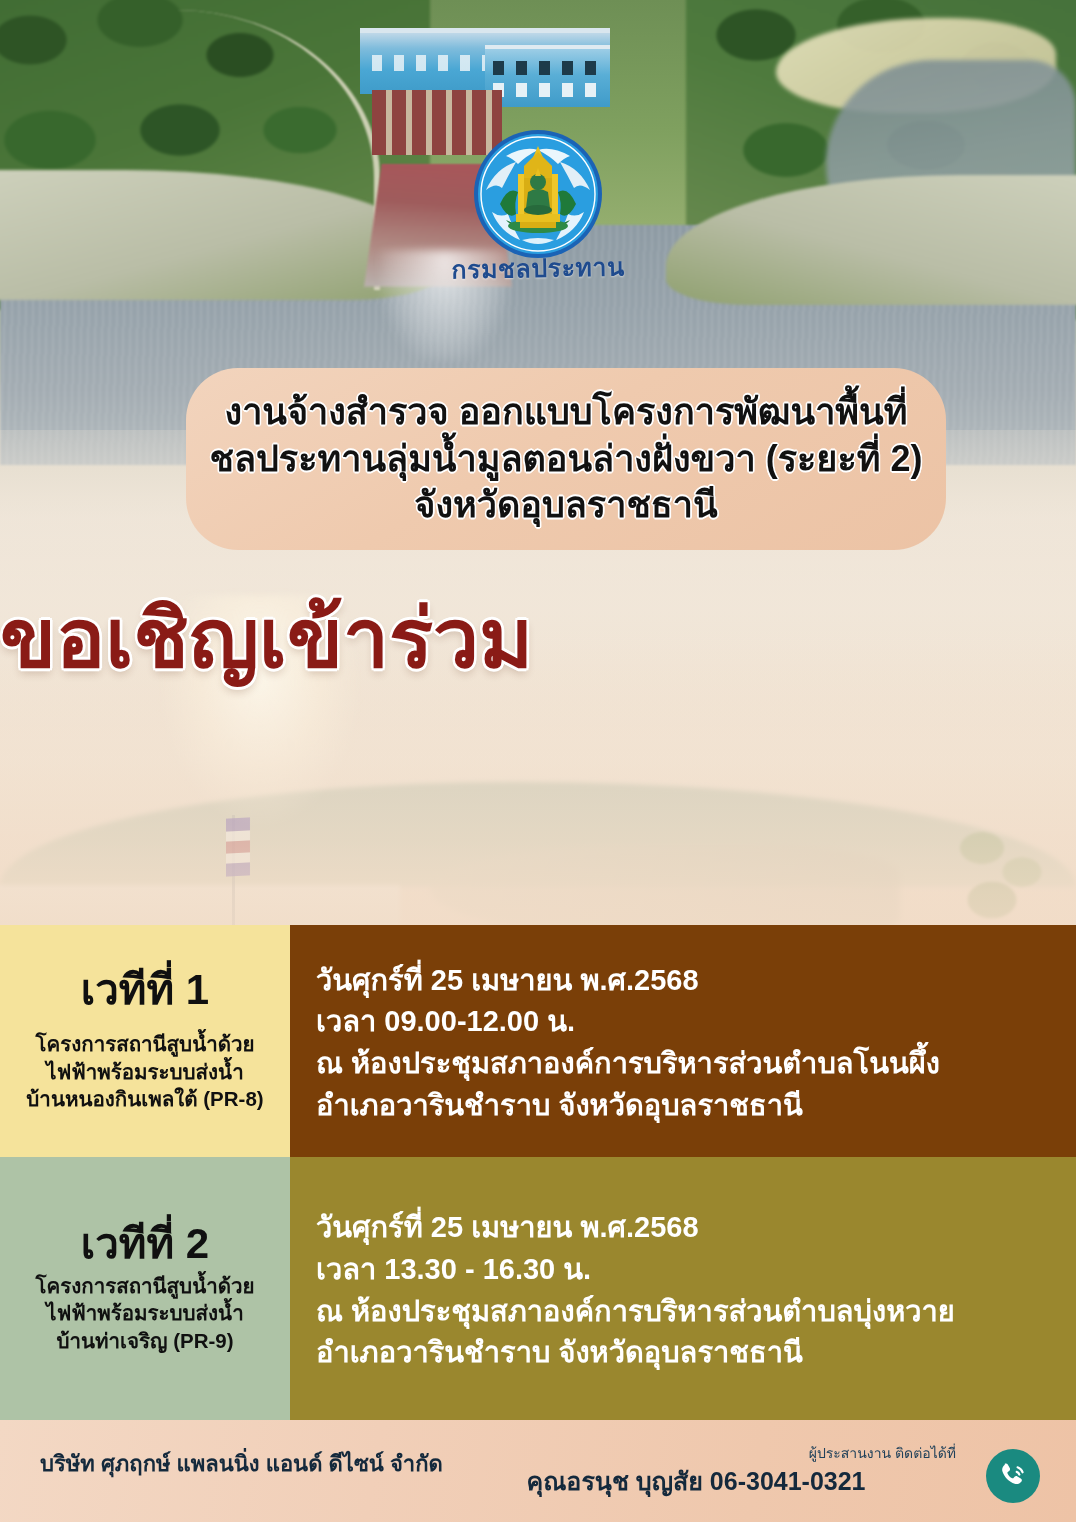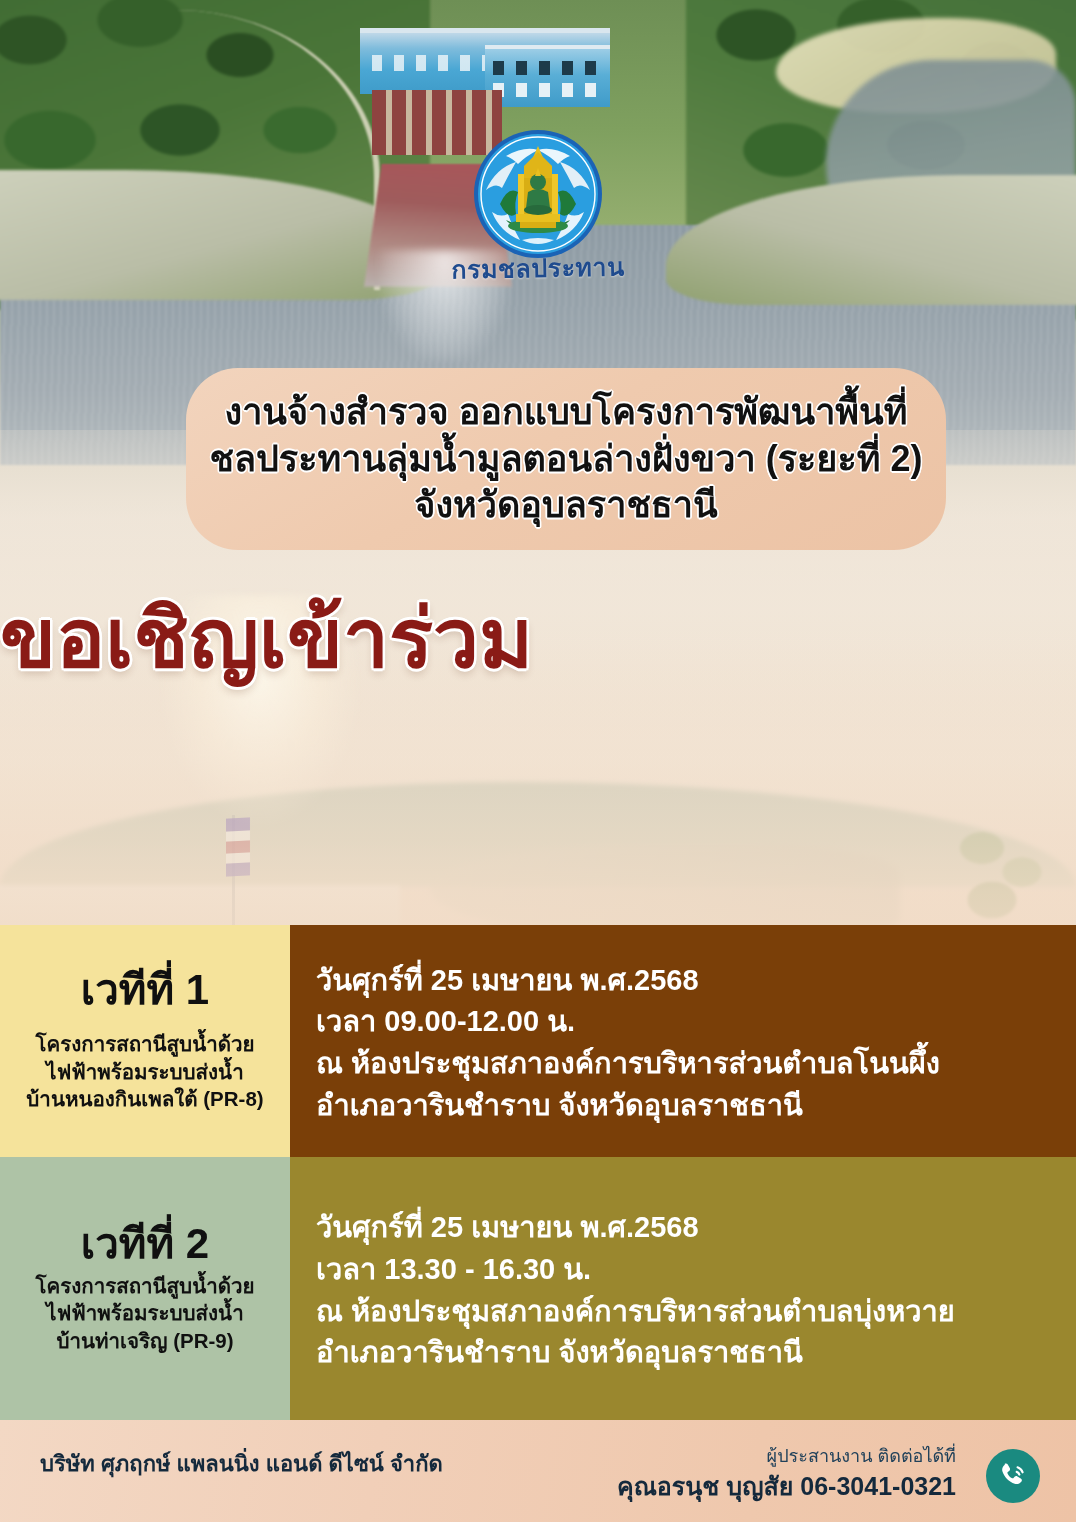--- a/index.html
+++ b/index.html
@@ -296,25 +296,26 @@
   .footer-small {
     font-size:18px; font-weight:700; color:#19354b; line-height:1.35;
   }
   .footer-big {
     font-size:22px; font-weight:700; color:#14293c; line-height:1.45; margin-top:2px;
   }
   .footer-right {
     position:absolute; right:120px; top:24px; text-align:right; width:520px;
   }
   .footer-small-r {
-    font-size:18px; font-weight:400; color:#20415a; line-height:1.35;
+    font-size:14px; font-weight:400; color:#20415a; line-height:1.35;
   }
   .footer-big-r {
     font-size:25px; font-weight:700; color:#14293c; line-height:1.4; margin-top:1px;
     white-space:nowrap;
+    text-align:center;
   }
   .phone-badge {
     position:absolute; right:36px; top:29px;
     width:54px; height:54px; border-radius:50%;
     background:#1a8a80;
     display:flex; align-items:center; justify-content:center;
   }
   .phone-badge svg { width:34px; height:34px; display:block; }
 </style>
 </head>

